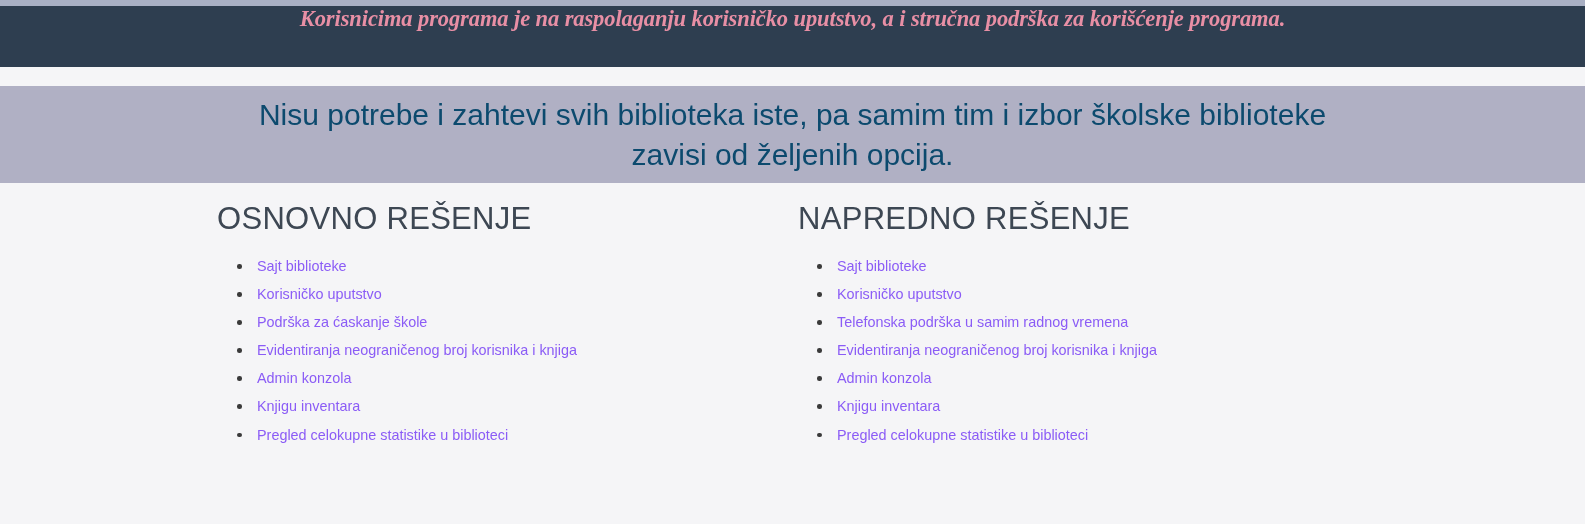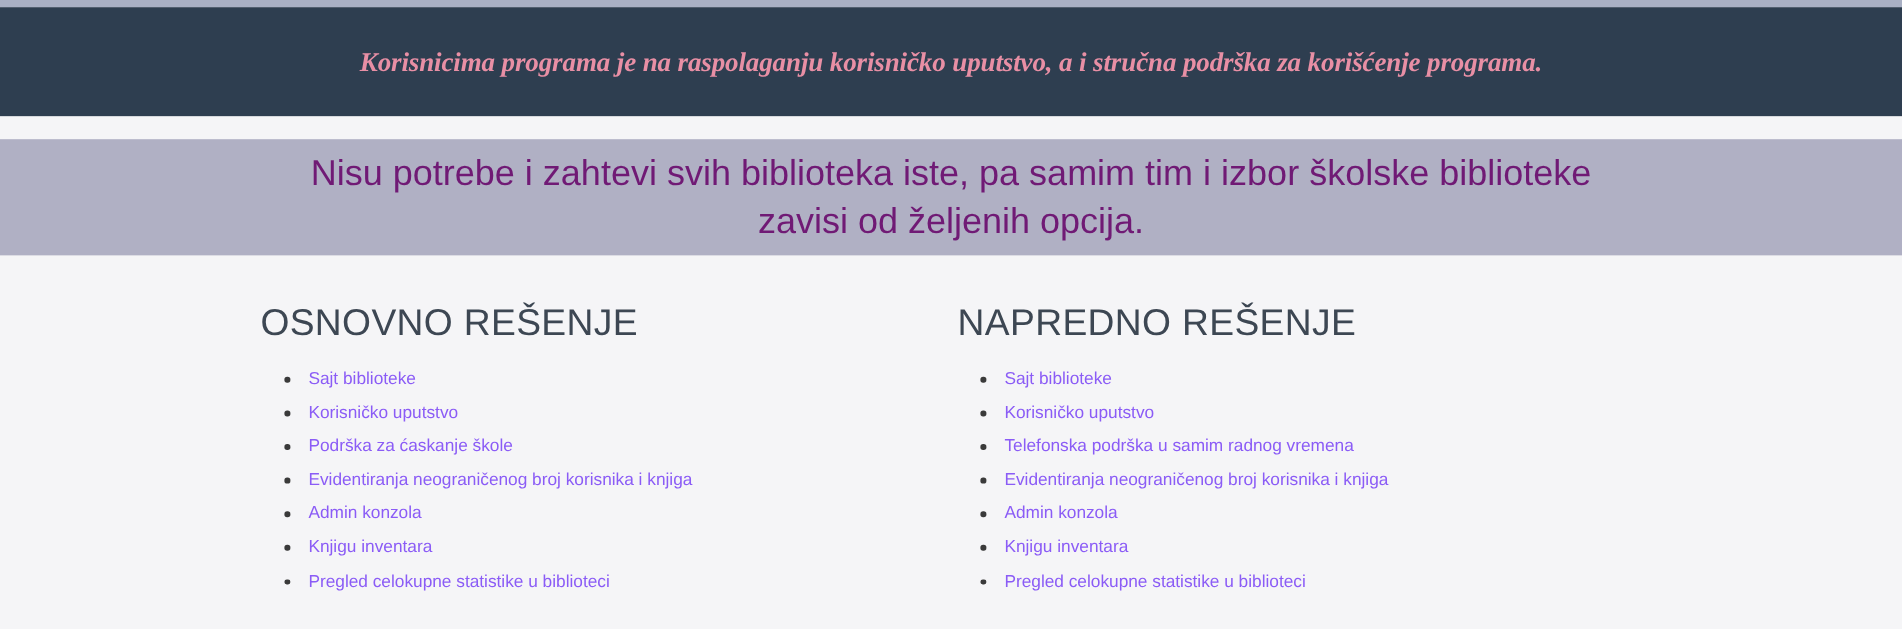--- a/index.html
+++ b/index.html
@@ -18,24 +18,23 @@
   
   .top-strip {
     height: 6px;
     width: 100%;
     background: #a9b0c4;
   }
 
   
   .announce-band {
     width: 100%;
-    height: 91px;
+    height: 61px;
     background: #2e3e50;
     display: flex;
-    align-items: center;
     justify-content: center;
   }
   .announce-text {
     color: #e88fa5;
     font-family: "Liberation Serif", serif;
     font-style: italic;
     font-weight: bold;
     font-size: 22.5px;
     letter-spacing: -0.1px;
     white-space: nowrap;
@@ -53,35 +52,35 @@
   .statement-band {
     width: 100%;
     height: 97px;
     background: #b0b0c4;
     display: flex;
     align-items: center;
     justify-content: center;
     padding: 0 120px;
   }
   .statement-text {
-    color: #701a75;
+    color: #0c4a6e;
     font-family: "Liberation Sans", sans-serif;
     font-weight: 400;
     font-size: 30px;
     line-height: 1.33;
     text-align: center;
     max-width: 1110px;
   }
 
   
   .columns-area {
     width: 100%;
     background: #f5f5f7;
     display: flex;
-    padding-top: 38px;
+    padding-top: 18px;
   }
   .col {
     flex: 0 0 auto;
   }
   .col-left  { width: 580px; margin-left: 217px; }
   .col-right { width: 640px; margin-left: 0px; }
 
   .col-heading {
     color: #3d4753;
     font-family: "Liberation Sans", sans-serif;

